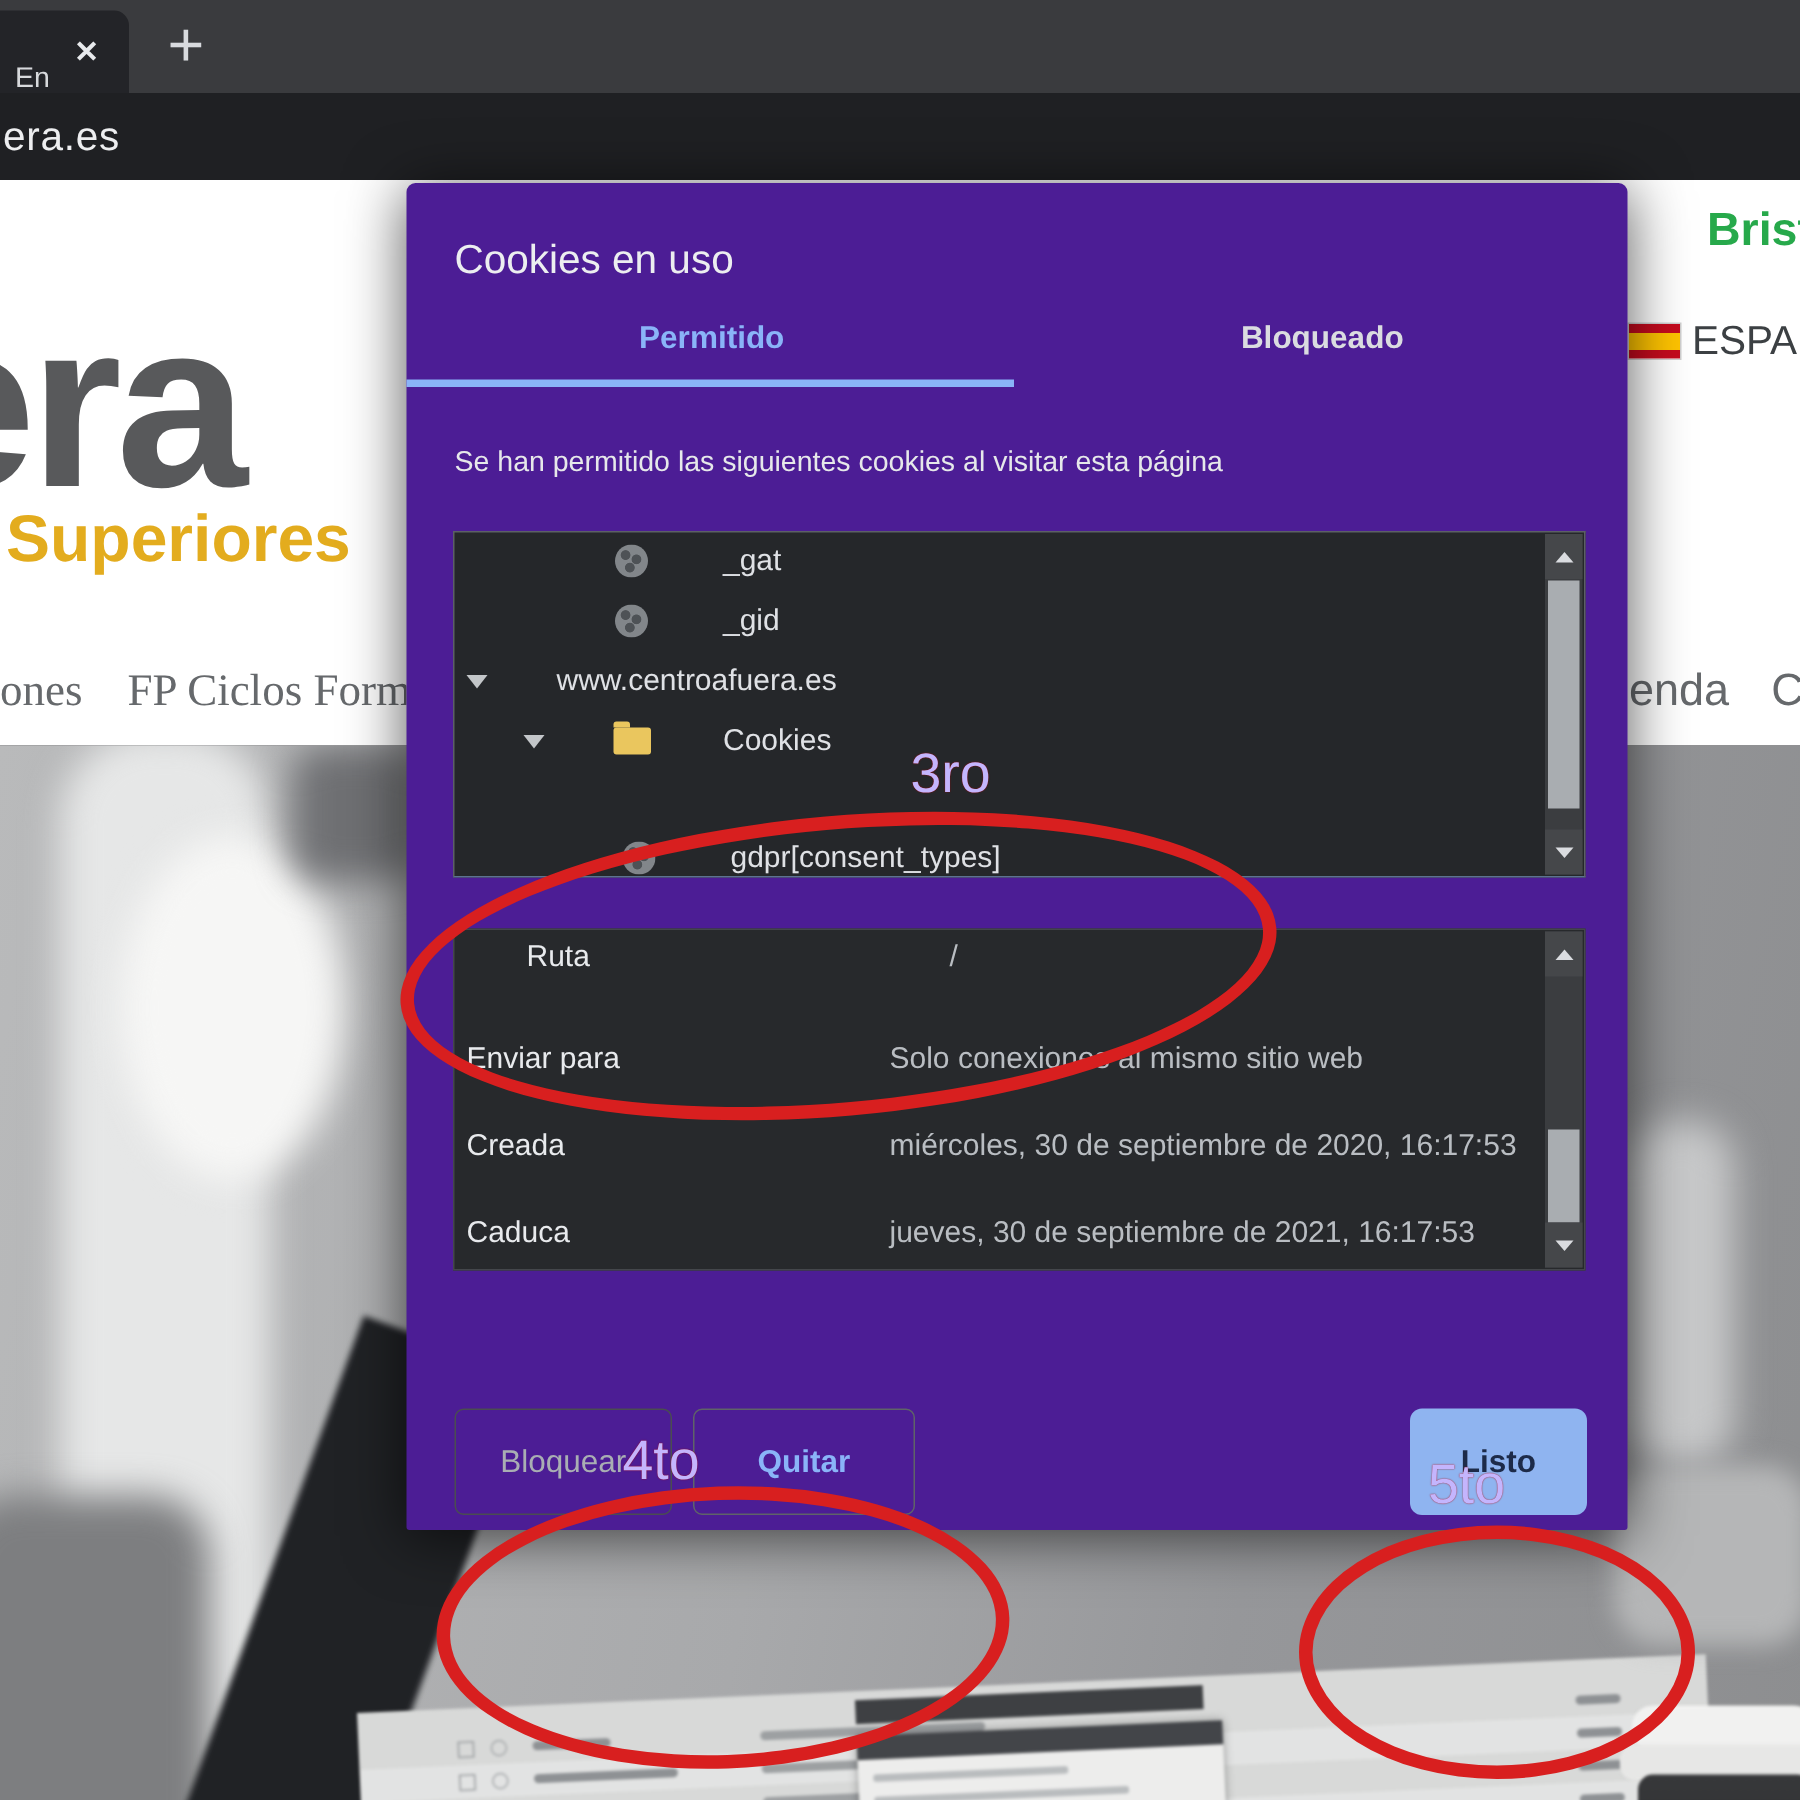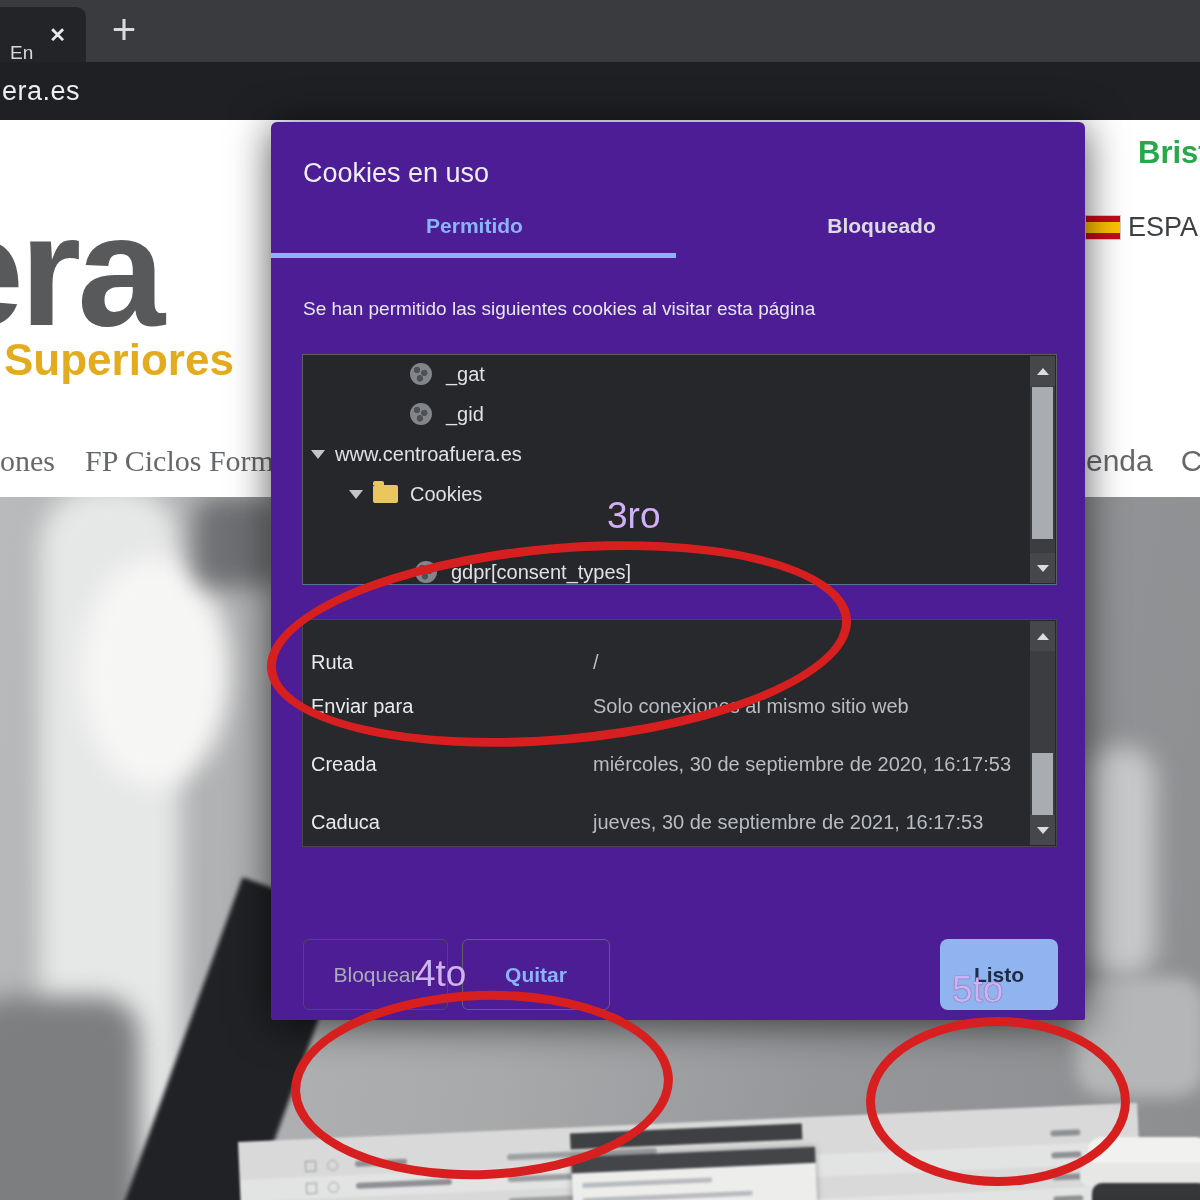--- a/index.html
+++ b/index.html
@@ -68,21 +68,21 @@
           border-radius:6px 6px 2px 2px;box-shadow:0 4px 40px rgba(0,0,0,.65);}
   .dlg-title{position:absolute;left:32px;top:36px;font-size:27px;color:#eceef0;}
   .dlg-tab{position:absolute;top:92px;width:407px;text-align:center;font-size:21px;font-weight:bold;cursor:pointer;}
   .tab-allowed{left:0;color:#8ab4f8;}
   .tab-blocked{left:407px;color:#dadce0;}
   .tab-underline{position:absolute;left:0;top:131px;width:405px;height:5px;background:#8ab4f8;}
   .dlg-desc{position:absolute;left:32px;top:176px;font-size:19px;color:#e6e8ea;}
 
   .treebox{position:absolute;left:31px;top:232px;width:755px;height:231px;background:#25272a;
            border:1px solid #5c6065;border-bottom-color:#5c7390;box-sizing:border-box;}
-  .trow{position:absolute;left:0;width:100%;height:38px;display:flex;align-items:center;font-size:20px;color:#dfe1e5;}
+  .trow{position:absolute;left:0;width:100%;height:38px;display:flex;align-items:center;font-size:20px;color:#dfe1e5;gap:36px;}
   .tri{width:0;height:0;border-left:7px solid transparent;border-right:7px solid transparent;
        border-top:9px solid #c3c6c9;margin-right:10px;}
   .cookie-ic{width:22px;height:22px;border-radius:50%;margin-right:14px;flex:0 0 22px;
      background:radial-gradient(circle at 32% 32%,#4e5256 0 3px,transparent 3.5px),
                 radial-gradient(circle at 65% 45%,#4e5256 0 3px,transparent 3.5px),
                 radial-gradient(circle at 45% 70%,#4e5256 0 3px,transparent 3.5px),#82868a;}
   .folder-ic{width:25px;height:18px;background:#eac65e;border-radius:2px;margin-right:12px;position:relative;flex:0 0 25px;}
   .folder-ic::before{content:"";position:absolute;left:0;top:-4px;width:11px;height:4px;background:#eac65e;border-radius:2px 2px 0 0;}
   .sel{background:#4b4f54;outline:1px solid #70747a;padding:2px 9px;}
 
@@ -229,21 +229,21 @@
               <span class="sarrow-up"></span>
             </div>
           <div class="sthumb" style="top:31px;height:152px;"></div>
           <div class="sbtn down">
               <span class="sarrow-down"></span>
             </div>
         </div>
       </div>
 
       <div class="detailbox">
-        <div class="drow" style="top:24px;">
+        <div class="drow" style="top:0;margin-left:40px;">
           <span class="dlabel">Ruta</span>
           <span class="dvalue">/</span>
         </div>
         <div class="drow" style="top:68px;">
           <span class="dlabel">Enviar para</span>
           <span class="dvalue">Solo conexiones al mismo sitio web</span>
         </div>
         <div class="drow" style="top:126px;">
           <span class="dlabel">Creada</span>
           <span class="dvalue">miércoles, 30 de septiembre de 2020, 16:17:53</span>

